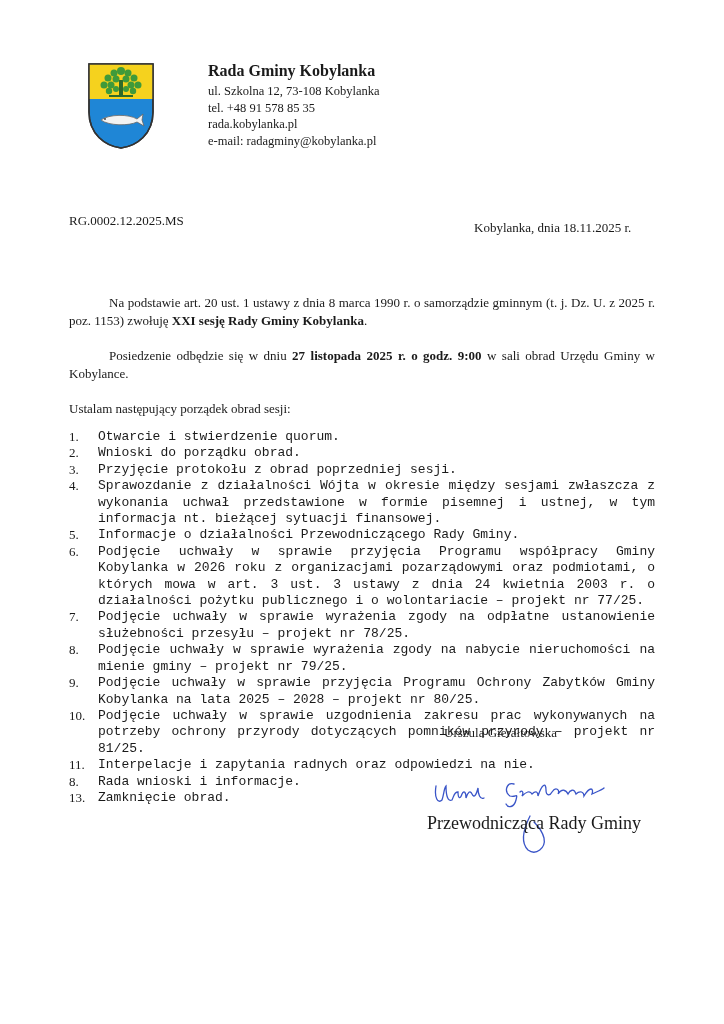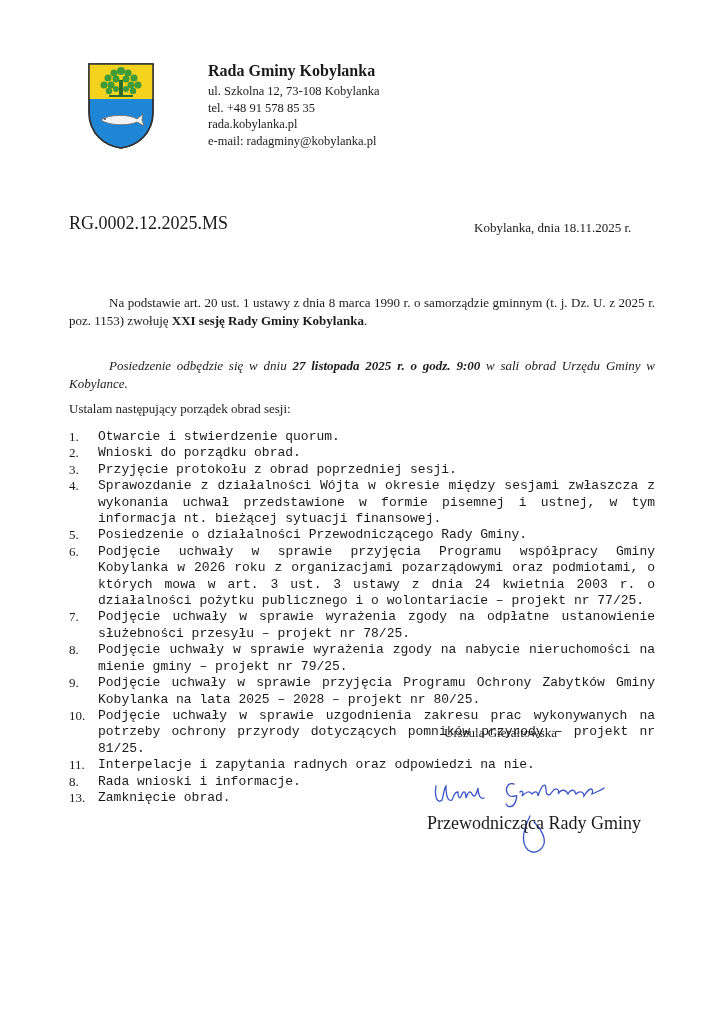--- a/index.html
+++ b/index.html
@@ -3,26 +3,26 @@
 <meta charset="utf-8">
 <style>
   html, body { margin: 0; padding: 0; background: #ffffff; }
   body { width: 724px; height: 1024px; position: relative; overflow: hidden;
          font-family: "Liberation Serif", serif; color: #1a1a1a; }
   .abs { position: absolute; }
   #crest { left: 87px; top: 62px; width: 68px; height: 88px; }
   #org { left: 208px; top: 62px; }
   #org .title { font-weight: bold; font-size: 16px; line-height: 18px; margin-bottom: 3px; }
   #org .line { font-size: 12.5px; line-height: 16.5px; }
-  #ref { left: 69px; top: 213px; font-size: 18px; }
+  #ref { left: 69px; top: 213px; font-size: 13px; }
   #date { left: 474px; top: 220px; font-size: 13px; }
   .para { left: 69px; width: 586px; font-size: 13px; line-height: 18px; text-align: justify; }
   .para .indent { display: inline-block; width: 40px; }
   #p1 { top: 294px; }
-  #p2 { top: 357px; font-style: italic; }
+  #p2 { top: 347px; }
   #p3 { top: 400px; }
   #agenda { left: 69px; top: 429px; width: 586px; font-size: 13px; line-height: 16.4px; margin: 0; padding: 0; list-style: none; }
   #agenda li { display: flex; }
   #agenda .num { width: 29px; flex: 0 0 29px; }
   #agenda .txt { flex: 1; text-align: justify; font-family: Liberation Mono, monospace; }
   #sig-name { left: 444px; top: 725px; font-size: 13px; }
   #sig-role { left: 427px; top: 813px; font-size: 18px; }
   #signature { left: 434px; top: 778px; width: 200px; height: 80px; }
 </style>
 </head>
@@ -88,21 +88,21 @@
     <li>
       <span class="num">3.</span>
       <span class="txt">Przyjęcie protokołu z obrad poprzedniej sesji.</span>
     </li>
     <li>
       <span class="num">4.</span>
       <span class="txt">Sprawozdanie z działalności Wójta w okresie między sesjami zwłaszcza z wykonania uchwał przedstawione w formie pisemnej i ustnej, w tym informacja nt. bieżącej sytuacji finansowej.</span>
     </li>
     <li>
       <span class="num">5.</span>
-      <span class="txt">Posiedzenie o działalności Przewodniczącego Rady Gminy.</span>
+      <span class="txt">Informacje o działalności Przewodniczącego Rady Gminy.</span>
     </li>
     <li>
       <span class="num">6.</span>
       <span class="txt">Podjęcie uchwały w sprawie przyjęcia Programu współpracy Gminy Kobylanka w 2026 roku z organizacjami pozarządowymi oraz podmiotami, o których mowa w art. 3 ust. 3 ustawy z dnia 24 kwietnia 2003 r. o działalności pożytku publicznego i o wolontariacie – projekt nr 77/25.</span>
     </li>
     <li>
       <span class="num">7.</span>
       <span class="txt">Podjęcie uchwały w sprawie wyrażenia zgody na odpłatne ustanowienie służebności przesyłu – projekt nr 78/25.</span>
     </li>
     <li>

